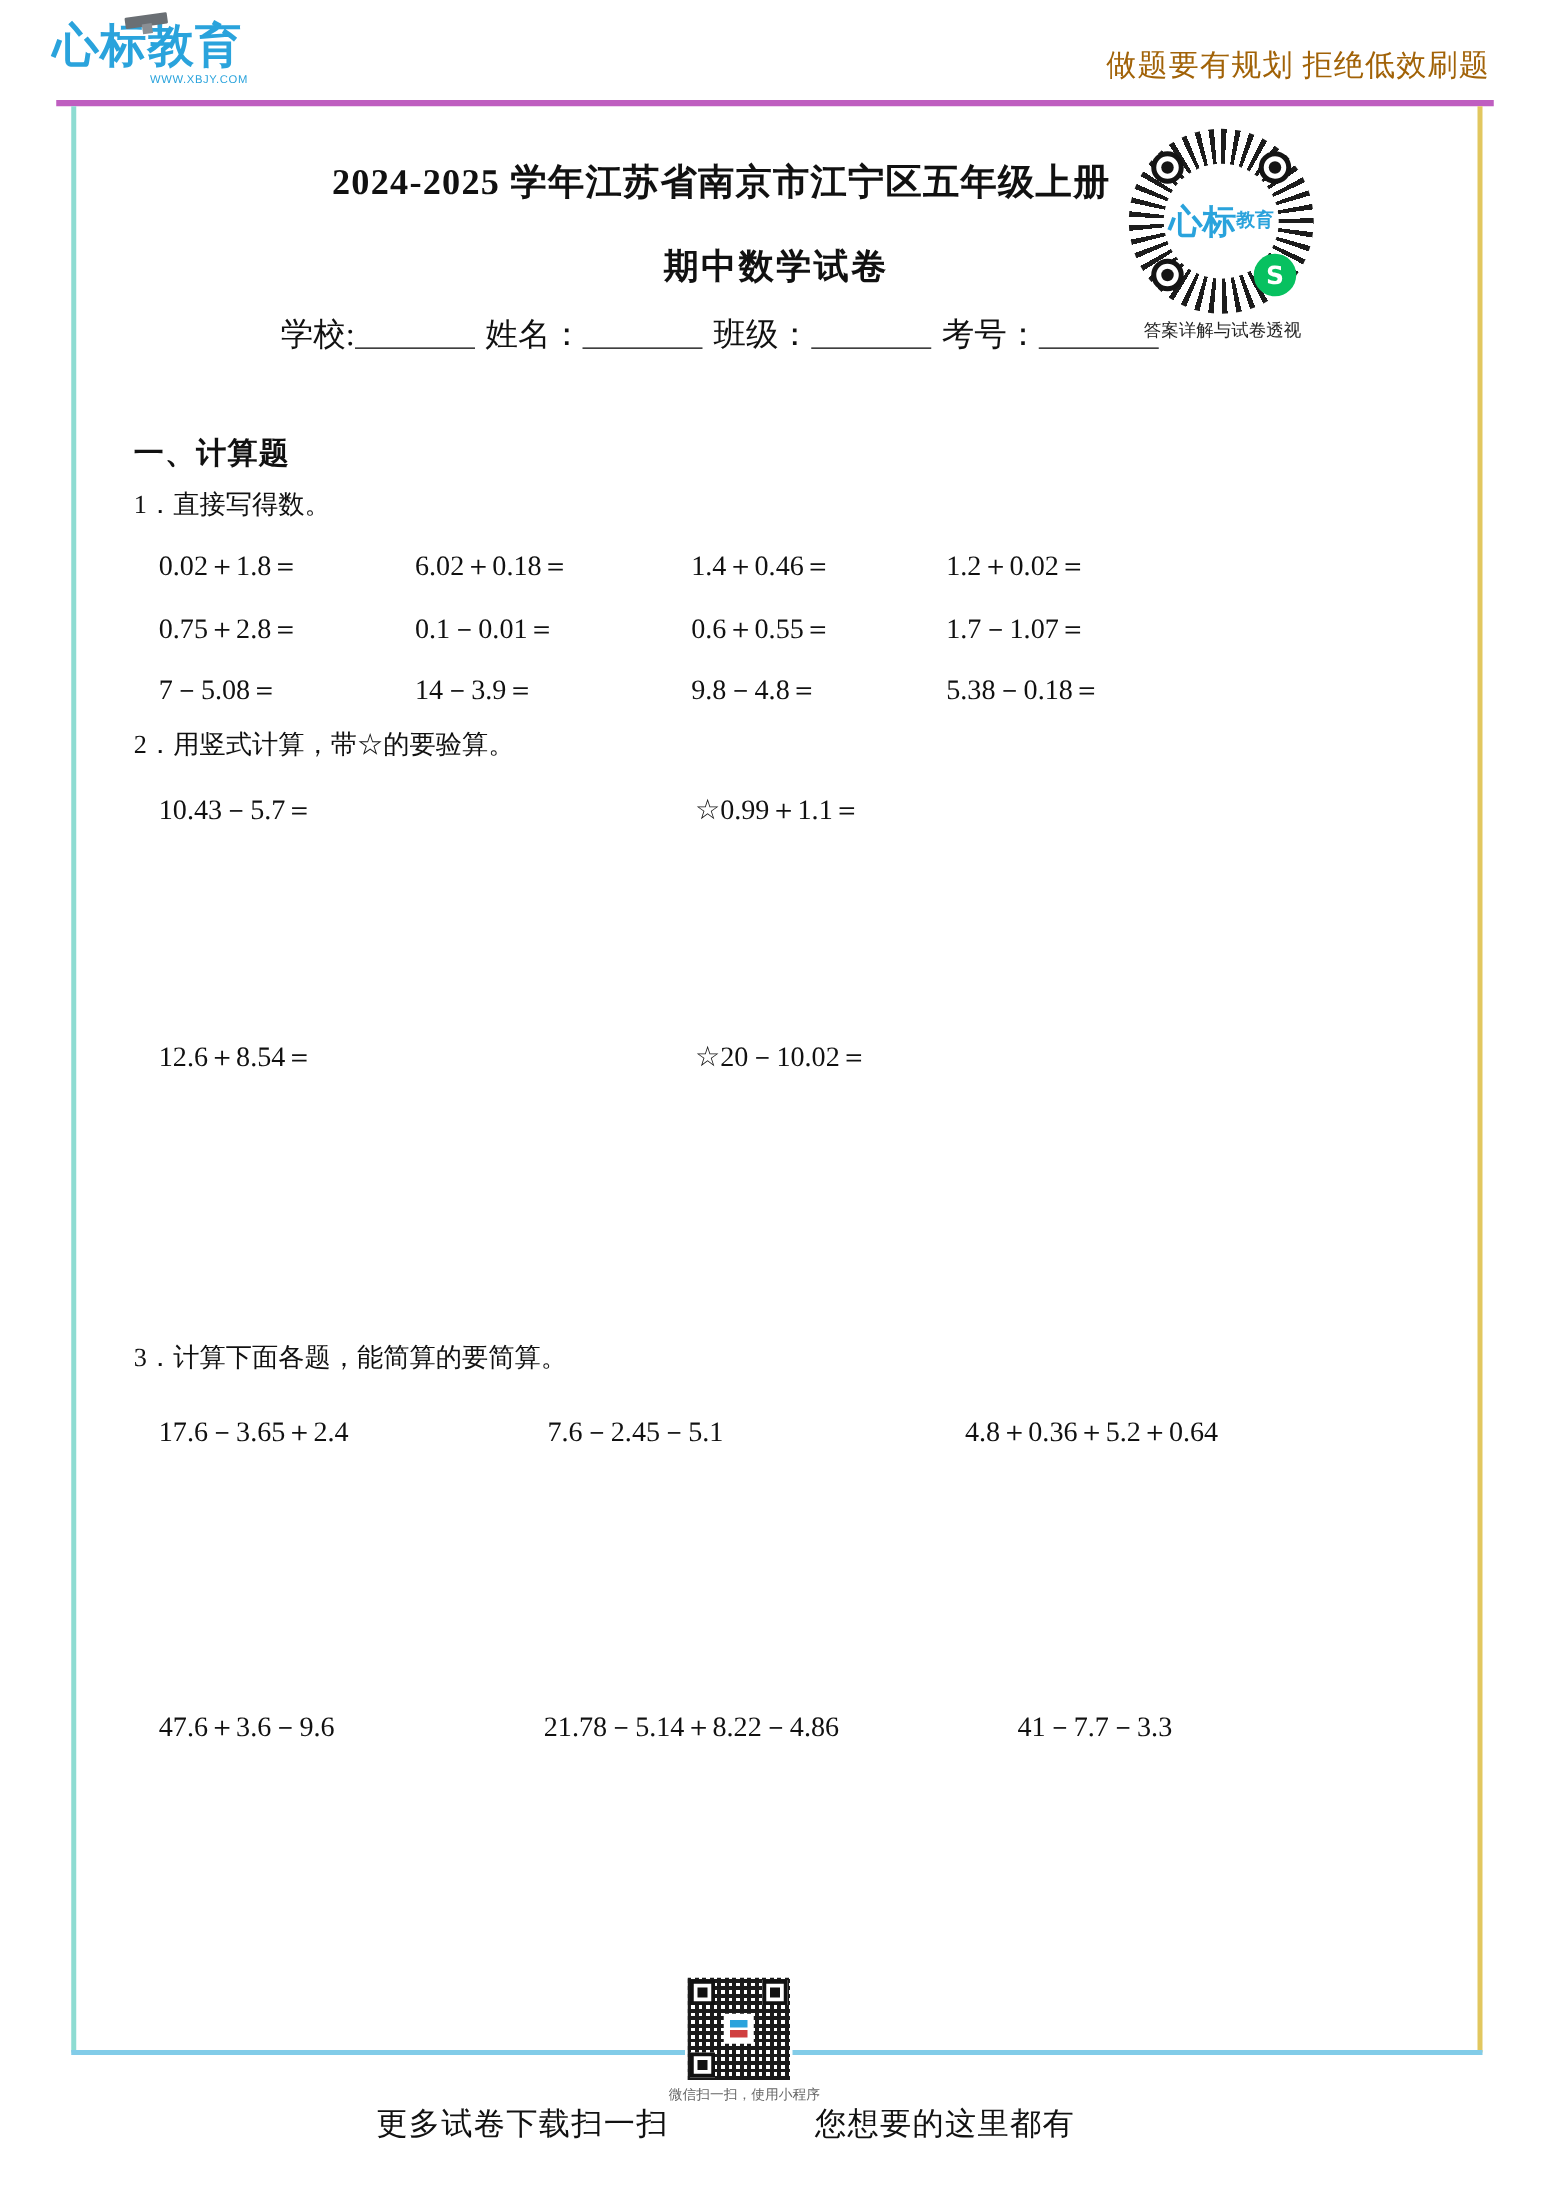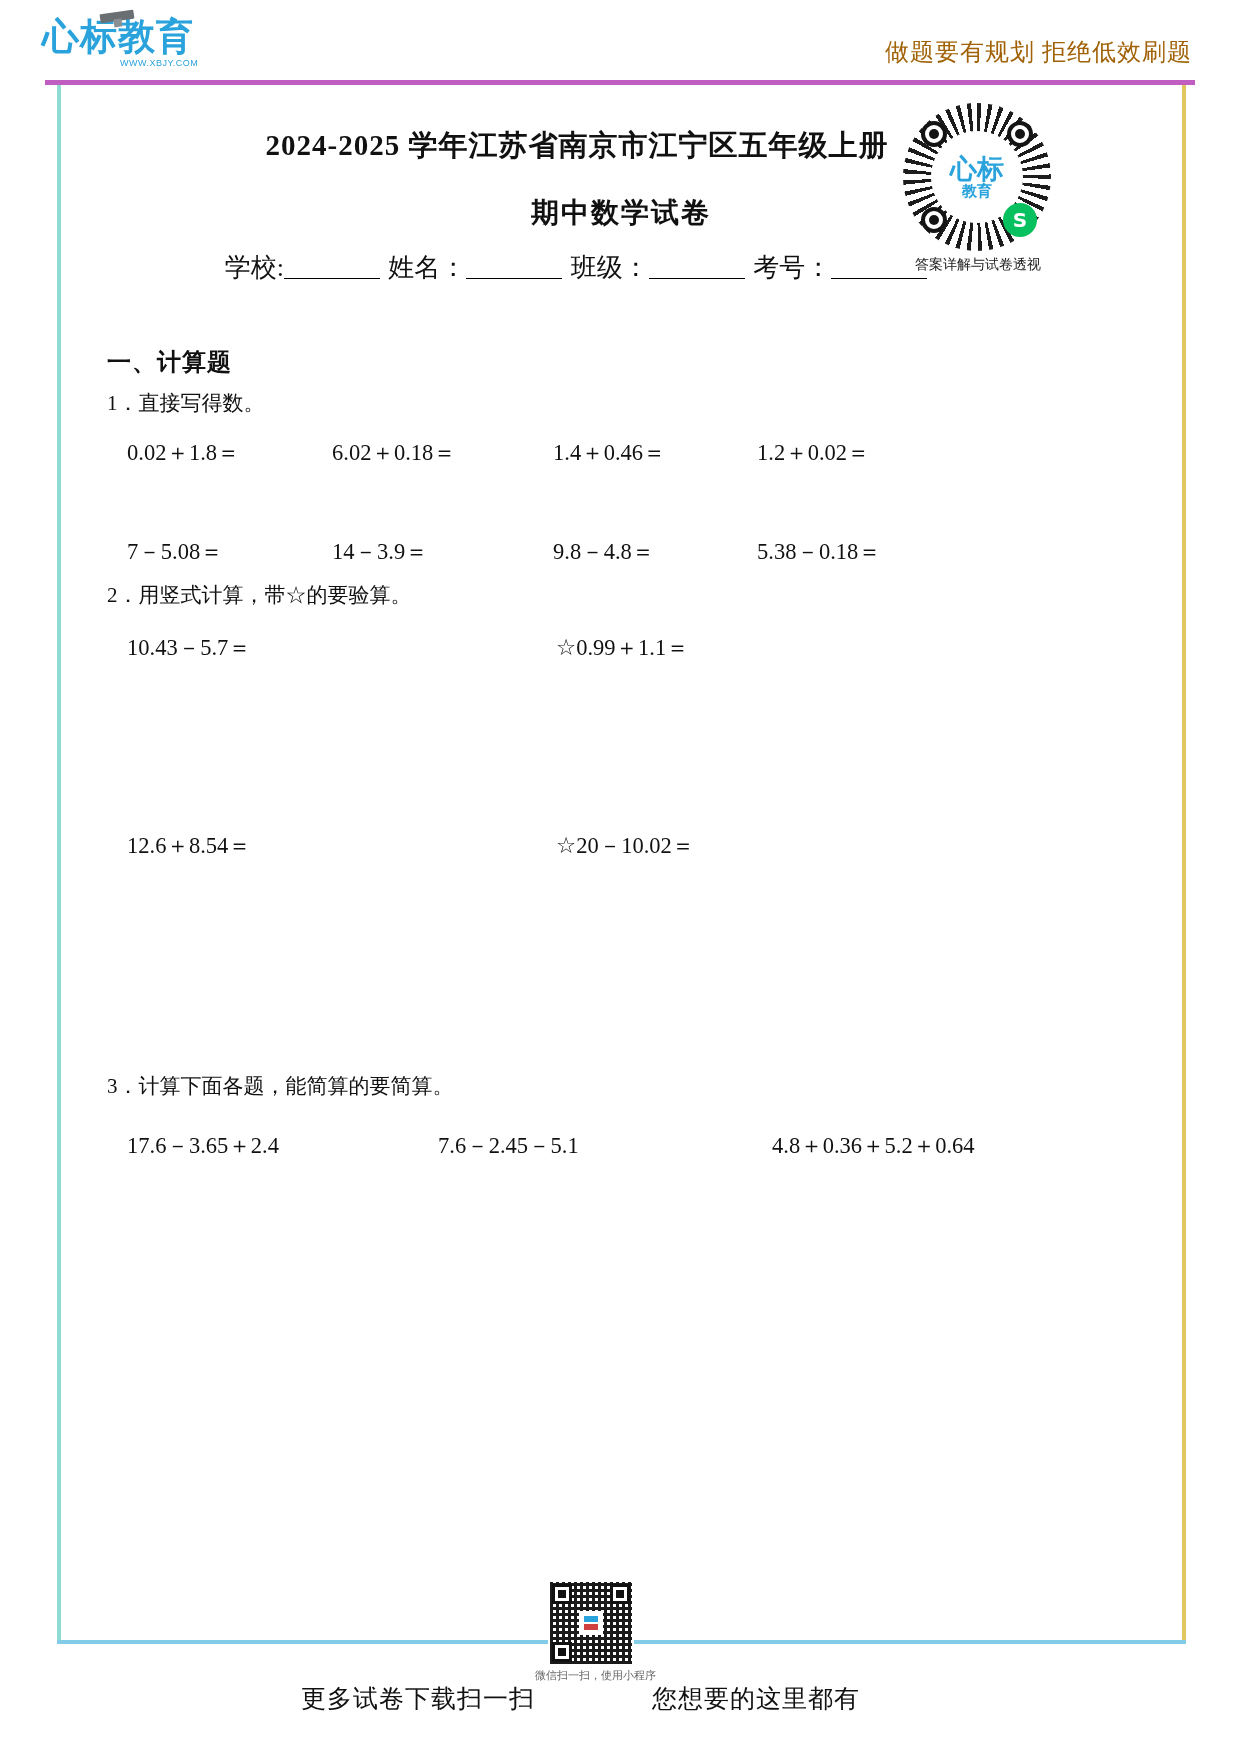--- a/index.html
+++ b/index.html
@@ -32,21 +32,21 @@
   
   .form-line{position:absolute;left:57px;top:250px;width:1040px;text-align:center;
              font-size:26px;white-space:nowrap;}
   .blank{display:inline-block;width:96px;height:20px;border-bottom:1.6px solid #000;
          vertical-align:-3px;margin-right:2px;}
 
   
   .qr-round{position:absolute;left:903px;top:103px;width:148px;height:148px;border-radius:50%;
             background:repeating-conic-gradient(#1c1c1c 0deg 3.4deg,transparent 3.4deg 8.8deg);}
   .qr-round .qr-center{position:absolute;left:50%;top:50%;width:92px;height:92px;margin:-46px 0 0 -46px;
-            border-radius:50%;background:#fff;display:flex;flex-direction:column;align-items:center;
+            border-radius:50%;background:#fff;display:flex;flex-direction:row;align-items:center;
             justify-content:center;font-family:"Liberation Sans",sans-serif;font-weight:bold;line-height:1.05;}
   .qr-center .l1{font-size:27px;color:#2aa3dc;}
   .qr-center .l2{font-size:15px;color:#2aa3dc;}
   .qr-marker{position:absolute;width:18px;height:18px;border:4px solid #141414;border-radius:50%;background:#fff;}
   .qr-marker:after{content:"";position:absolute;left:4px;top:4px;width:10px;height:10px;border-radius:50%;background:#141414;}
   .qm-tl{left:18px;top:18px;} .qm-tr{left:104px;top:18px;} .qm-bl{left:18px;top:104px;}
   .qr-wechat{position:absolute;left:100px;top:100px;width:34px;height:34px;border-radius:50%;
              background:#07c160;color:#fff;display:flex;align-items:center;justify-content:center;
              font-family:"DejaVu Sans",sans-serif;font-size:20px;font-weight:bold;}
   .qr-caption{position:absolute;left:893px;top:256px;width:170px;text-align:center;
@@ -117,20 +117,26 @@
 
   <div class="section-h">一、计算题</div>
 
   <div class="q-title" style="top:389px">1．直接写得数。</div>
   <div class="row" style="top:437px">
     <span class="expr" style="left:0">0.02＋1.8＝</span>
     <span class="expr" style="left:205px">6.02＋0.18＝</span>
     <span class="expr" style="left:426px">1.4＋0.46＝</span>
     <span class="expr" style="left:630px">1.2＋0.02＝</span>
   </div>
+  <div class="row" style="top:487px">
+    <span class="expr" style="left:0">0.75＋2.8＝</span>
+    <span class="expr" style="left:205px">0.1－0.01＝</span>
+    <span class="expr" style="left:426px">0.6＋0.55＝</span>
+    <span class="expr" style="left:630px">1.7－1.07＝</span>
+  </div>
   <div class="row" style="top:536px">
     <span class="expr" style="left:0">7－5.08＝</span>
     <span class="expr" style="left:205px">14－3.9＝</span>
     <span class="expr" style="left:426px">9.8－4.8＝</span>
     <span class="expr" style="left:630px">5.38－0.18＝</span>
   </div>
 
   <div class="q-title" style="top:581px">2．用竖式计算，带☆的要验算。</div>
   <div class="row" style="top:632px">
     <span class="expr" style="left:0">10.43－5.7＝</span>
@@ -140,20 +146,25 @@
     <span class="expr" style="left:0">12.6＋8.54＝</span>
     <span class="expr" style="left:429px">☆20－10.02＝</span>
   </div>
 
   <div class="q-title" style="top:1072px">3．计算下面各题，能简算的要简算。</div>
   <div class="row" style="top:1130px">
     <span class="expr" style="left:0">17.6－3.65＋2.4</span>
     <span class="expr" style="left:311px">7.6－2.45－5.1</span>
     <span class="expr" style="left:645px">4.8＋0.36＋5.2＋0.64</span>
   </div>
+  <div class="row" style="top:1366px">
+    <span class="expr" style="left:0">47.6＋3.6－9.6</span>
+    <span class="expr" style="left:308px">21.78－5.14＋8.22－4.86</span>
+    <span class="expr" style="left:687px">41－7.7－3.3</span>
+  </div>
 
   <div class="footer-left">更多试卷下载扫一扫</div>
   <div class="qr-square">
     <div class="sq-marker sm-tl"></div>
     <div class="sq-marker sm-tr"></div>
     <div class="sq-marker sm-bl"></div>
     <div class="sq-center">
       <div class="b1"></div>
       <div class="b2"></div>
     </div>

